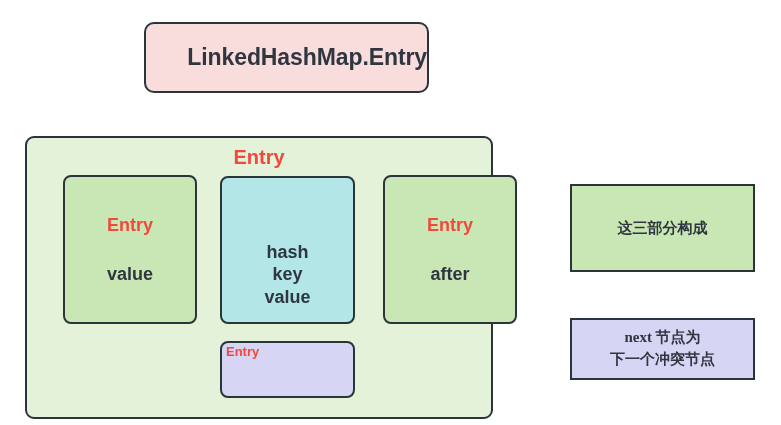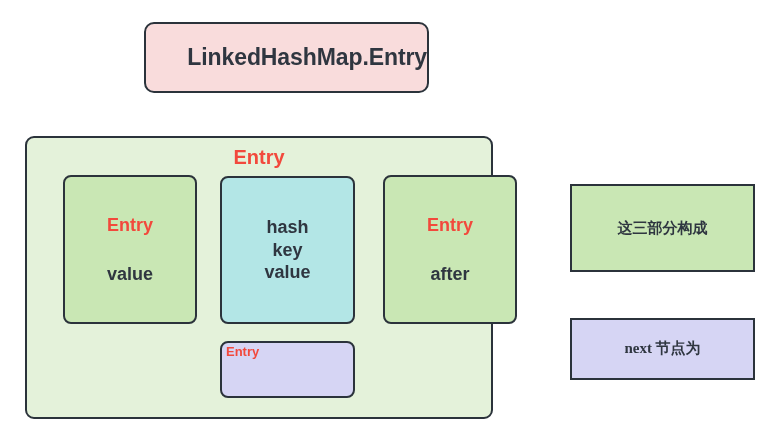--- a/index.html
+++ b/index.html
@@ -77,21 +77,21 @@
     top: 37px;
     width: 134px;
     height: 149px;
   }
   #hash-box {
     left: 193px;
     top: 38px;
     width: 135px;
     height: 148px;
     background: #b3e6e6;
-    justify-content: center;
+    justify-content: flex-end;
     padding: 14px 0;
   }
   #after-box {
     left: 356px;
     top: 37px;
     width: 134px;
     height: 149px;
   }
   #next-box {
     left: 193px;
@@ -194,13 +194,14 @@
   </div>
 
 </div>
 
 <div class="box note" id="note-dlist">
   <span class="note-line">这三部分构成</span>
 </div>
 
 <div class="box note" id="note-next">
   <span class="note-line">next 节点为</span>
+  <span class="note-line">下一个冲突节点</span>
 </div>
 
 </body></html>

